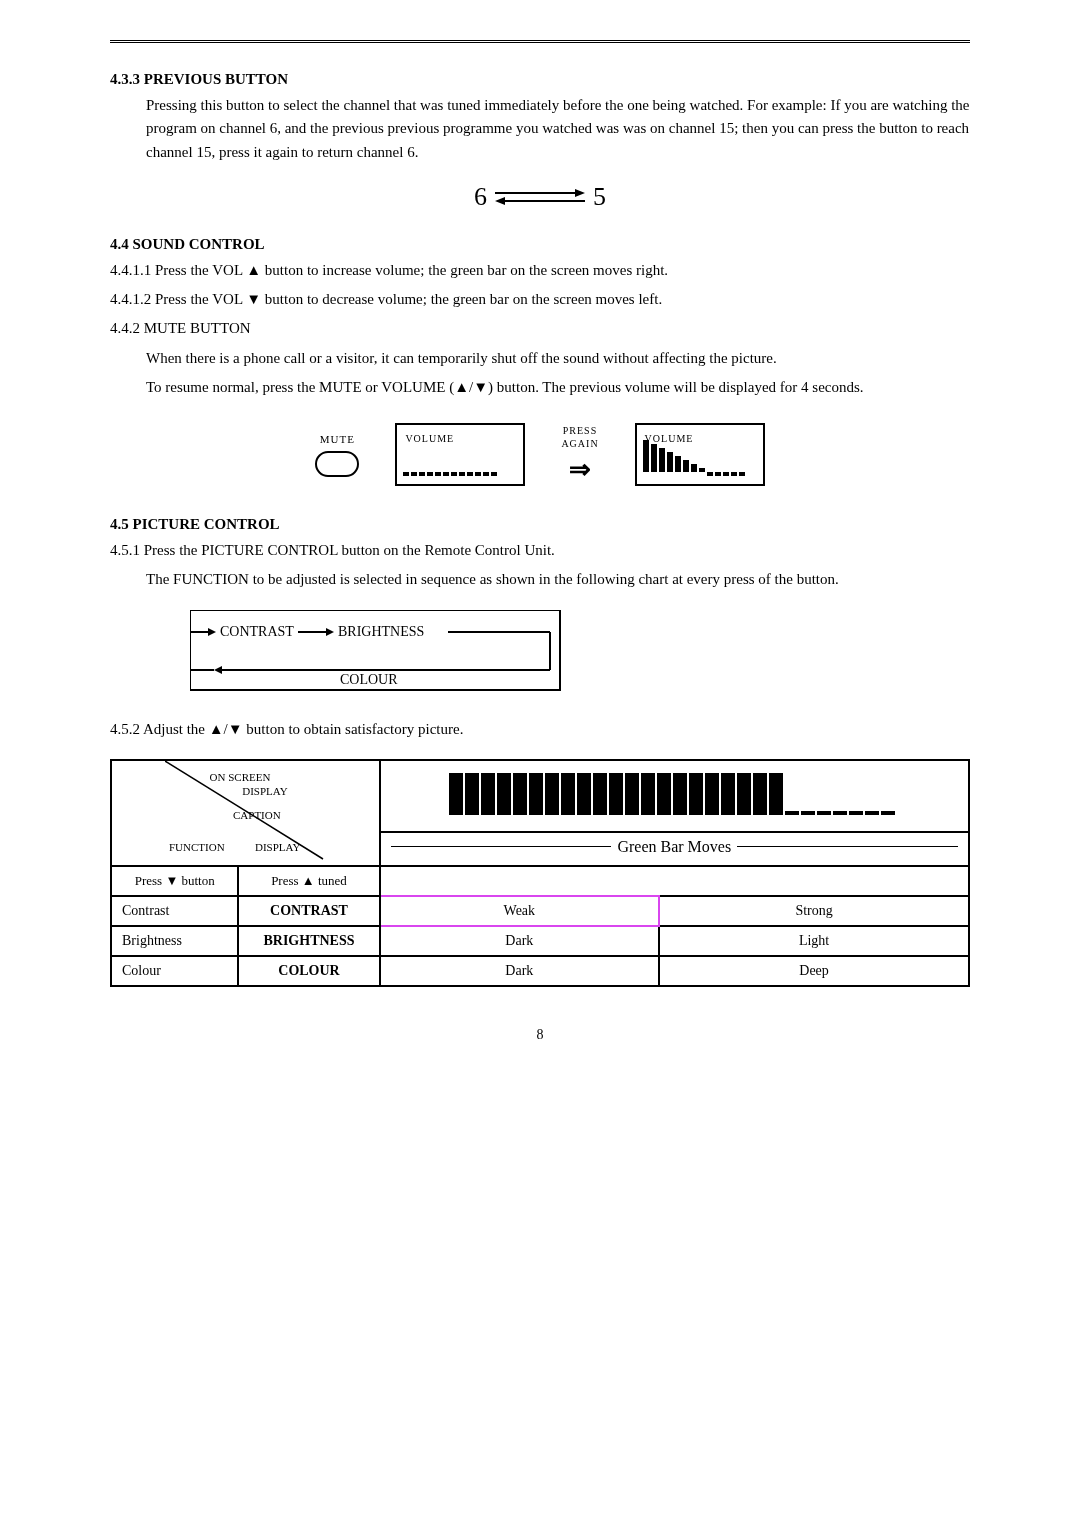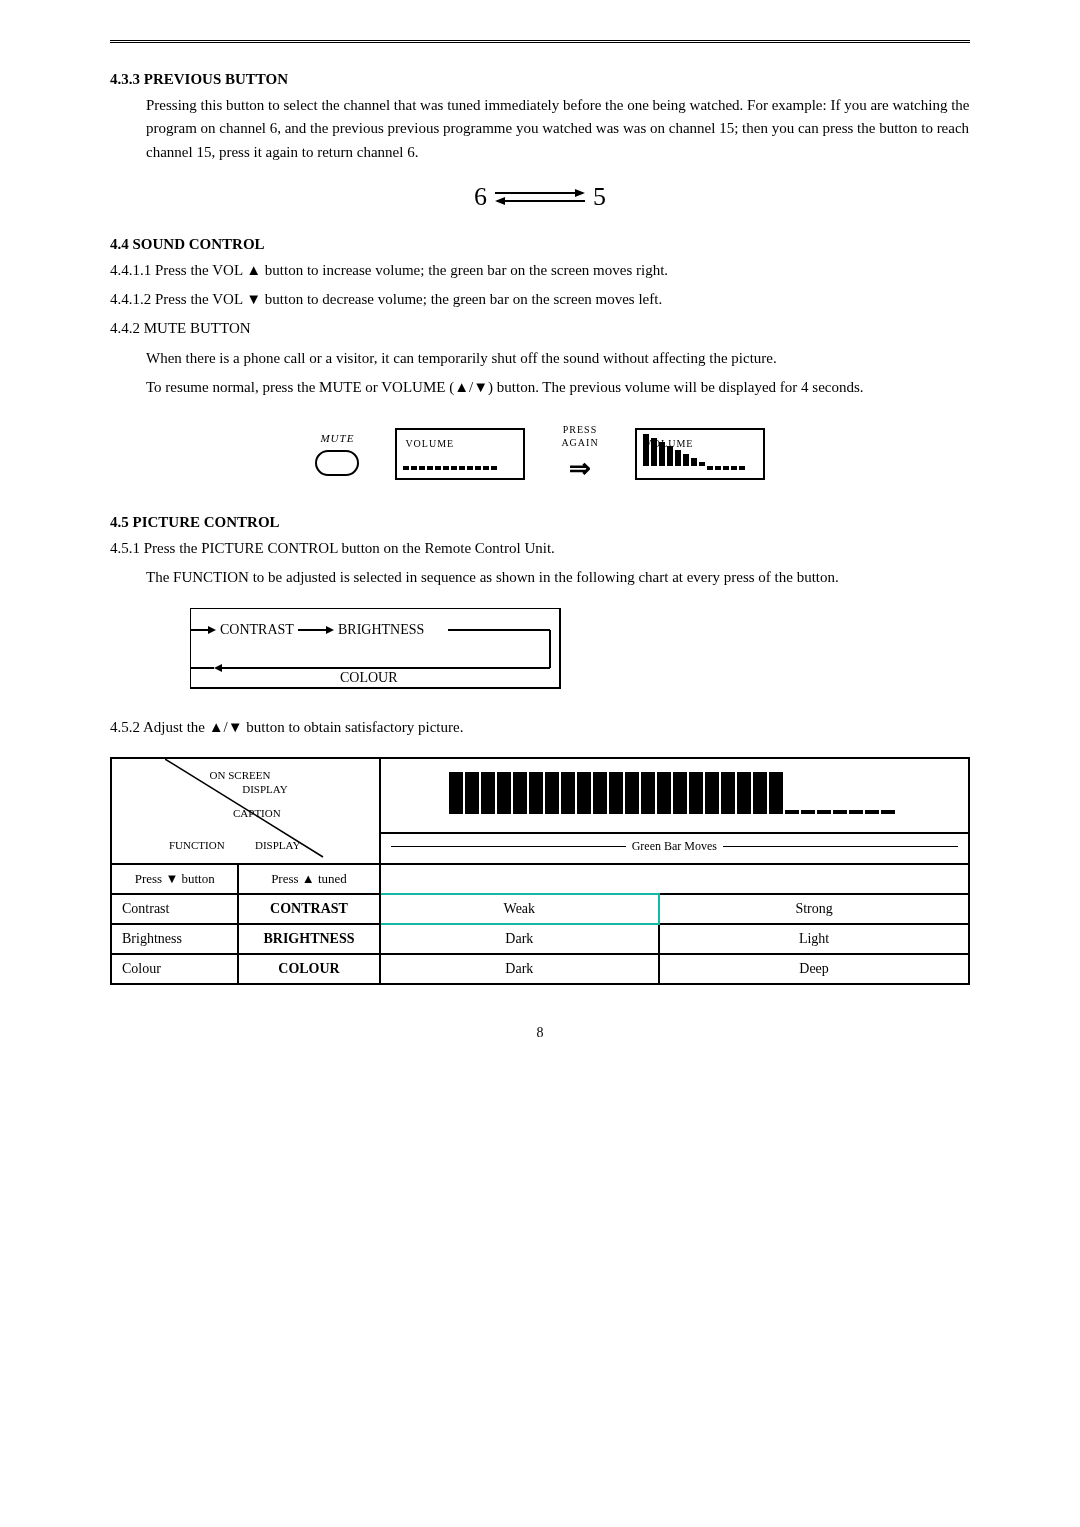--- a/index.html
+++ b/index.html
@@ -56,37 +56,36 @@
       align-items: center;
       justify-content: center;
       gap: 36px;
       margin: 24px 0 30px 0;
     }
     .mute-block {
       display: flex;
       flex-direction: column;
       align-items: center;
       gap: 6px;
-      font-style: italic;
     }
     .mute-label {
       font-size: 11px;
       text-transform: uppercase;
       letter-spacing: 1px;
     }
     .mute-icon {
       width: 44px;
       height: 26px;
       border: 2px solid #000;
       border-radius: 14px;
     }
     .volume-box {
       border: 2px solid #000;
       width: 130px;
-      height: 52px;
+      height: 63px;
       display: flex;
       flex-direction: column;
       justify-content: flex-end;
       padding: 4px 6px 8px 6px;
       position: relative;
     }
     .volume-label-top {
       font-size: 10px;
       text-transform: uppercase;
       letter-spacing: 1px;
@@ -321,37 +320,37 @@
               <rect x="384" y="38" width="14" height="4" fill="#000"></rect>
               <rect x="400" y="38" width="14" height="4" fill="#000"></rect>
               <rect x="416" y="38" width="14" height="4" fill="#000"></rect>
               <rect x="432" y="38" width="14" height="4" fill="#000"></rect>
             </svg>
           </td>
         </tr>
 
         <tr>
           <td colspan="2" style="padding:2px 10px 6px 10px; border:2px solid #000;">
-            <div style="display:flex;align-items:center;gap:6px;font-size:12px;">
+            <div style="display:flex;align-items:center;gap:6px;font-size:16px;">
               <div style="flex:1;height:1px;background:#000;"></div>
               <span>Green Bar Moves</span>
               <div style="flex:1;height:1px;background:#000;"></div>
             </div>
           </td>
         </tr>
 
         <tr>
           <td style="border:2px solid #000;font-size:13px;">Press ▼ button</td>
           <td style="border:2px solid #000;font-size:13px;">Press ▲ tuned</td>
         </tr>
 
         <tr>
           <td class="left-text" style="border:2px solid #000;">Contrast</td>
           <td style="border:2px solid #000;"><strong>CONTRAST</strong></td>
-          <td style="border:2px solid #14b8a6;">Weak</td>
+          <td style="border:2px solid #d946ef;">Weak</td>
           <td style="border:2px solid #000;">Strong</td>
         </tr>
         <tr>
           <td class="left-text" style="border:2px solid #000;">Brightness</td>
           <td style="border:2px solid #000;"><strong>BRIGHTNESS</strong></td>
           <td style="border:2px solid #000;">Dark</td>
           <td style="border:2px solid #000;">Light</td>
         </tr>
         <tr>
           <td class="left-text" style="border:2px solid #000;">Colour</td>

